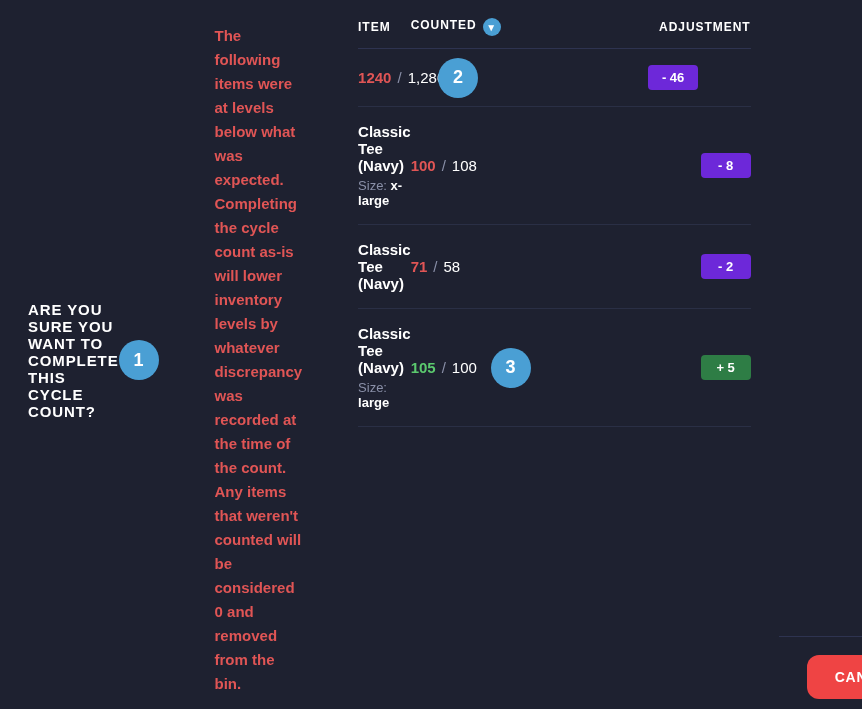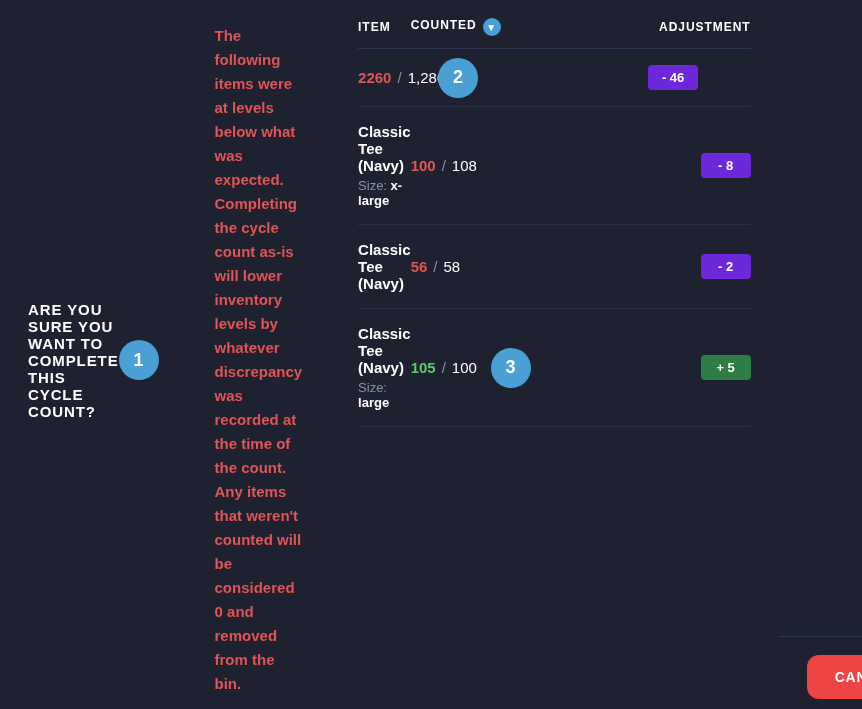--- a/index.html
+++ b/index.html
@@ -257,21 +257,21 @@
         <span>COUNTED</span>
         <div class="sort-icon">▼</div>
       </div>
       <div class="col-adjustment">ADJUSTMENT</div>
     </div>
 
     <div id="table-rows">
         <div class="table-row">
       <div class="row-counted">
         <div class="row-circle">2</div>
-        <span class="counted-red">2260</span>
+        <span class="counted-red">1240</span>
         <span class="counted-slash"> / </span>
         <span>1,286</span>
       </div>
       <div class="row-adjustment">
         <span class="adjustment-badge adjustment-negative">- 46</span>
       </div>
     </div>
         <div class="table-row">
       <div class="row-item-info">
         <span class="item-name">Classic Tee (Navy)</span>
@@ -286,21 +286,21 @@
       <div class="row-adjustment">
         <span class="adjustment-badge adjustment-negative">- 8</span>
       </div>
     </div>
         <div class="table-row">
       <div class="row-item-info">
         <span class="item-name">Classic Tee (Navy)</span>
       </div>
       <div class="row-counted">
 
-        <span class="counted-red">56</span>
+        <span class="counted-red">71</span>
         <span class="counted-slash"> / </span>
         <span>58</span>
       </div>
       <div class="row-adjustment">
         <span class="adjustment-badge adjustment-negative">- 2</span>
       </div>
     </div>
         <div class="table-row">
       <div class="row-item-info">
         <span class="item-name">Classic Tee (Navy)</span>

